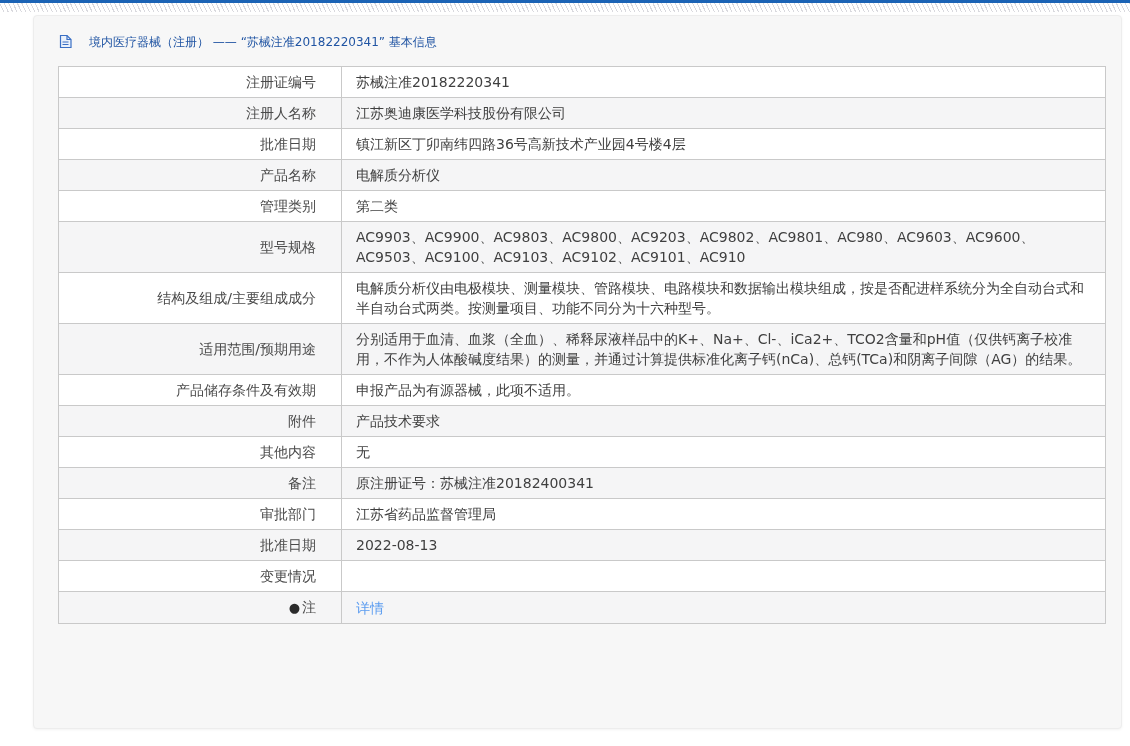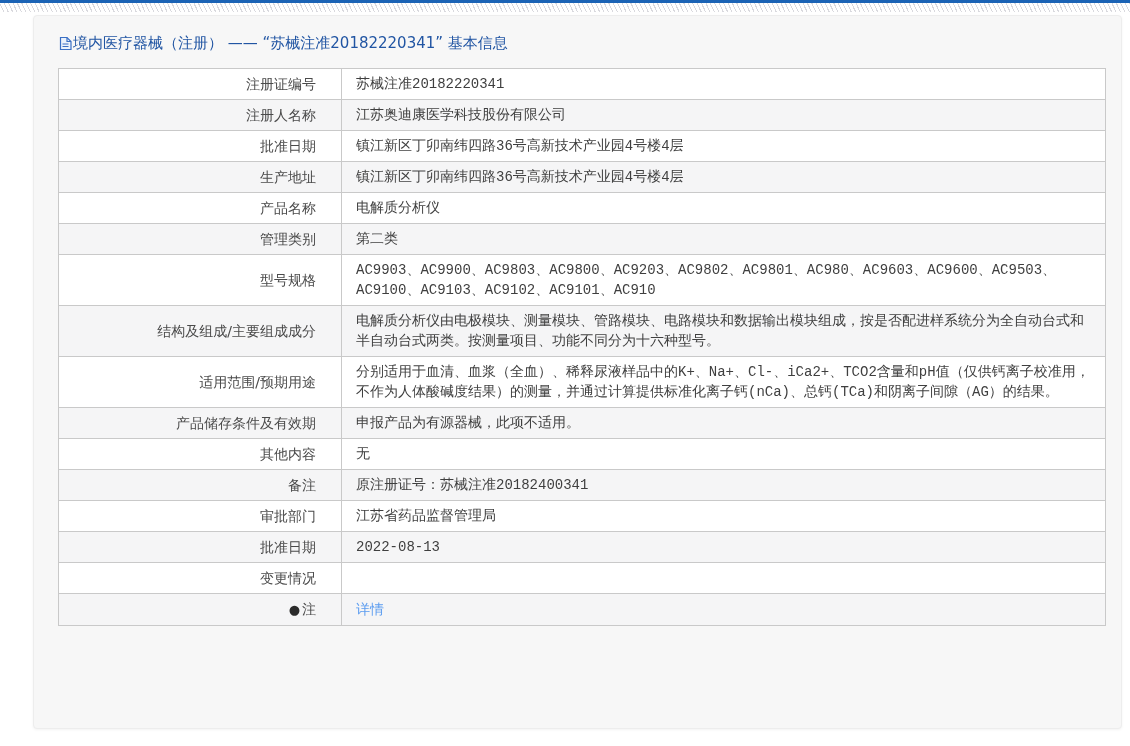--- a/index.html
+++ b/index.html
@@ -26,24 +26,23 @@
     margin: 3px 8px 0 33px;
     height: 714px;
     background: #f7f7f7;
     border: 1px solid #ededed;
     border-radius: 4px;
     box-shadow: 0 1px 3px rgba(0,0,0,0.05);
     padding: 11px 15px 14px 24px;
   }
   .panel-title {
     display: flex;
-    align-items: center;
-    gap: 1px;
+    gap: 17px;
     color: #2155a3;
-    font-size: 15px;
+    font-size: 12px;
     padding: 7px 0 15px 1px;
     white-space: nowrap;
   }
   .doc-icon { display: inline-flex; flex: 0 0 auto; }
   .info-table {
     width: 100%;
     border-collapse: collapse;
     background: #ffffff;
     font-size: 14px;
     color: #3f3f3f;
@@ -56,21 +55,21 @@
     vertical-align: middle;
     word-break: break-word;
   }
   .info-table tr:nth-child(even) { background: #f5f5f6; }
   .label-cell {
     width: 283px;
     text-align: right;
     padding-right: 25px !important;
     color: #4a4a4a;
   }
-  .value-cell { text-align: left; font-family: Liberation Mono, monospace; }
+  .value-cell { text-align: left; }
   .note-icon {
     display: inline-block;
     margin-right: 2px;
     color: #2b2b2b;
     font-size: 13px;
   }
   .link {
     color: var(--link);
     text-decoration: none;
     cursor: pointer;
@@ -104,24 +103,20 @@
   <tr class="info-row">
     <td class="label-cell">注册人名称</td>
     <td class="value-cell">江苏奥迪康医学科技股份有限公司</td>
   </tr>
 
   <tr class="info-row">
     <td class="label-cell">批准日期</td>
     <td class="value-cell">镇江新区丁卯南纬四路36号高新技术产业园4号楼4层</td>
   </tr>
 
-  <tr class="info-row">
-    <td class="label-cell">生产地址</td>
-    <td class="value-cell">镇江新区丁卯南纬四路36号高新技术产业园4号楼4层</td>
-  </tr>
 
   <tr class="info-row">
     <td class="label-cell">产品名称</td>
     <td class="value-cell">电解质分析仪</td>
   </tr>
 
   <tr class="info-row">
     <td class="label-cell">管理类别</td>
     <td class="value-cell">第二类</td>
   </tr>
@@ -139,20 +134,24 @@
   <tr class="info-row">
     <td class="label-cell">适用范围/预期用途</td>
     <td class="value-cell">分别适用于血清、血浆（全血）、稀释尿液样品中的K+、Na+、Cl-、iCa2+、TCO2含量和pH值（仅供钙离子校准用，不作为人体酸碱度结果）的测量，并通过计算提供标准化离子钙(nCa)、总钙(TCa)和阴离子间隙（AG）的结果。</td>
   </tr>
 
   <tr class="info-row">
     <td class="label-cell">产品储存条件及有效期</td>
     <td class="value-cell">申报产品为有源器械，此项不适用。</td>
   </tr>
 
+  <tr class="info-row">
+    <td class="label-cell">附件</td>
+    <td class="value-cell">产品技术要求</td>
+  </tr>
 
   <tr class="info-row">
     <td class="label-cell">其他内容</td>
     <td class="value-cell">无</td>
   </tr>
 
   <tr class="info-row">
     <td class="label-cell">备注</td>
     <td class="value-cell">原注册证号：苏械注准20182400341</td>
   </tr>

